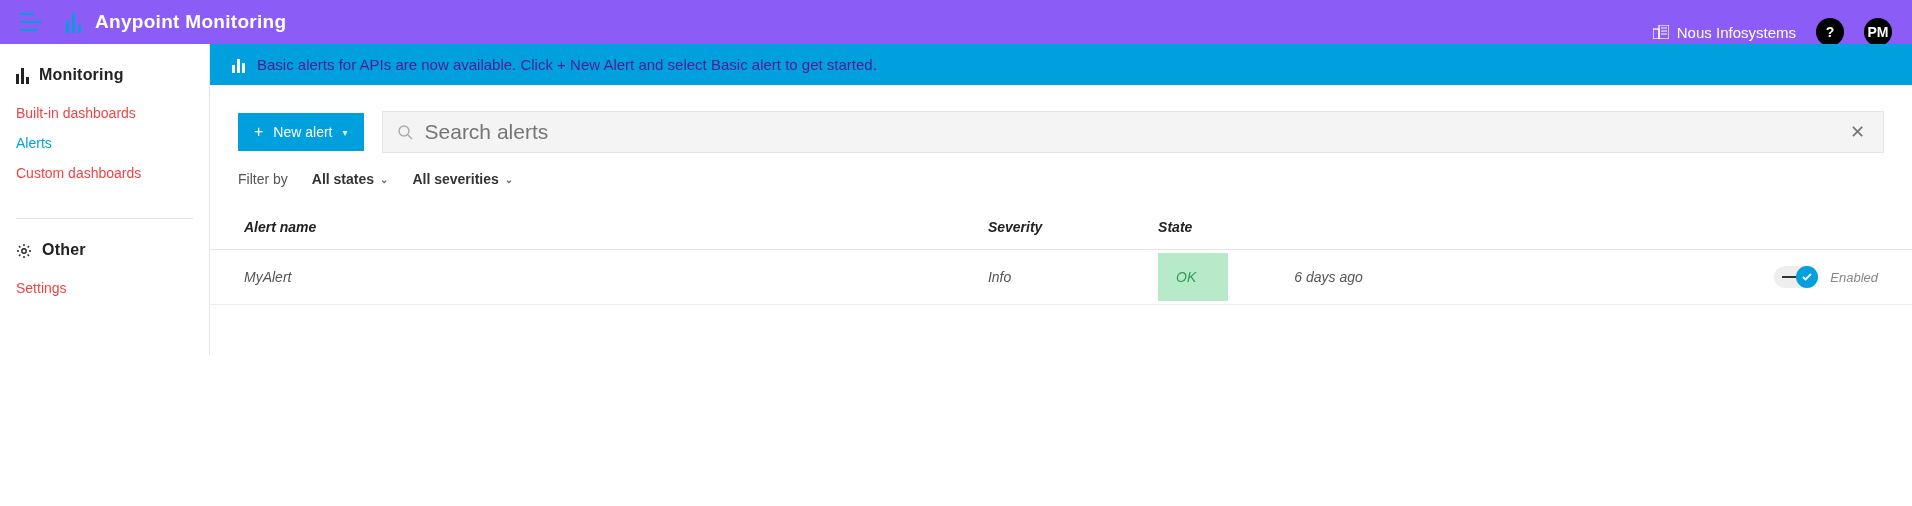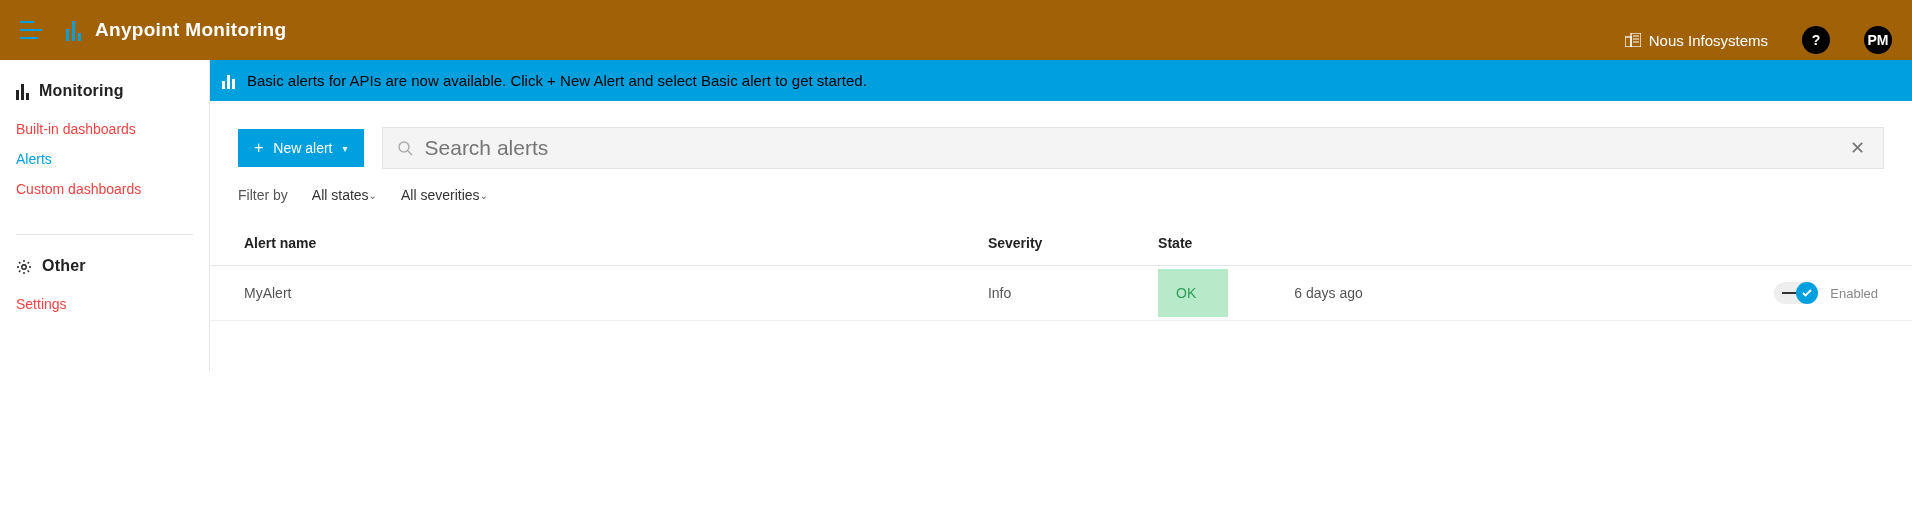--- a/index.html
+++ b/index.html
@@ -1,64 +1,64 @@
 <!DOCTYPE html>
 <html><head>
 <meta charset="utf-8">
 <style>
   * { box-sizing: border-box; margin: 0; padding: 0; }
   body { font-family: -apple-system, BlinkMacSystemFont, "Segoe UI", Arial, sans-serif; font-size: 14px; color: #222; background:#fff; }
-  .topbar { height: 60px; background: #a16207; display:flex; align-items:center; padding:0 20px; color:#fff;text-align:center; }
+  .topbar { height: 44px; background: #8b5cf6; display:flex; align-items:center; padding:0 20px; color:#fff;text-align:center; }
   .hamburger { width:22px; height:18px; position:relative; margin-right:24px; cursor:pointer; }
   .hamburger span { position:absolute; height:2px; background:#00A0DF; left:0; }
   .hamburger span:nth-child(1){ top:0; width:14px;}
   .hamburger span:nth-child(2){ top:8px; width:22px;}
   .hamburger span:nth-child(3){ top:16px; width:18px;}
   .logo-icon { display:flex; align-items:flex-end; gap:3px; margin-right:14px; height:22px;}
   .logo-icon span{ width:3px; background:#00A0DF; display:block;}
   .logo-icon span:nth-child(1){height:12px;}
   .logo-icon span:nth-child(2){height:20px;}
   .logo-icon span:nth-child(3){height:8px;}
   .app-title { font-size:19px; font-weight:600; letter-spacing:.3px; }
-  .top-right { margin-left:auto; display:flex; align-items:center; gap:34px;margin-top:20px; }
+  .top-right { margin-left:auto; display:flex; align-items:center; gap:20px;margin-top:20px; }
   .org { display:flex; align-items:center; gap:8px; font-size:15px;}
   .org-icon svg { display:block; }
   .circle-btn { width:28px; height:28px; border-radius:50%; background:#000; color:#fff; display:flex; align-items:center; justify-content:center; font-weight:700; font-size:14px; cursor:pointer;}
   .layout { display:flex; }
   .sidebar { width:210px; border-right:1px solid #e5e5e5; padding:22px 16px; }
   .side-section { margin-bottom:30px; }
   .side-head { display:flex; align-items:flex-end; gap:10px; font-weight:700; font-size:16px; margin-bottom:14px; letter-spacing:.2px;}
   .side-head .mini-bars{ display:flex; align-items:flex-end; gap:2px; height:16px;}
   .side-head .mini-bars span{width:3px; background:#222;}
   .side-head .mini-bars span:nth-child(1){height:10px;}
   .side-head .mini-bars span:nth-child(2){height:16px;}
   .side-head .mini-bars span:nth-child(3){height:7px;}
   .gear-icon svg { display:block; }
   .side-link { display:block; padding:7px 0; color:#ef4444; cursor:pointer; }
   .side-link.active { color:#00A0DF; }
   .side-divider { height:1px; background:#e5e5e5; margin:4px 0 22px; }
   .main { flex:1; background:#fff; }
-  .banner { background:#00A0DF; color:#000000; padding:12px 12px; display:flex; align-items:center; gap:12px; font-size:15px;}
+  .banner { background:#00A0DF; color:#4c1d95; padding:12px 22px; display:flex; align-items:center; gap:12px; font-size:15px;}
   .banner-icon { display:flex; align-items:flex-end; gap:2px; height:16px;}
   .banner-icon span{width:3px; background:#fff;}
   .banner-icon span:nth-child(1){height:8px;}
   .banner-icon span:nth-child(2){height:14px;}
   .banner-icon span:nth-child(3){height:10px;}
   .toolbar { padding:26px 28px 10px; display:flex; align-items:center; gap:18px;}
   .btn-primary { background:#00A0DF; color:#fff; border:none; padding:11px 16px; font-size:14px; display:flex; align-items:center; gap:10px; cursor:pointer; }
   .btn-primary .plus{ font-size:16px; line-height:1;}
   .btn-primary .chev{ font-size:10px; opacity:.9;}
   .search-wrap { flex:1; background:#f4f4f4; border:1px solid #e5e5e5; display:flex; align-items:center; padding:0 14px; height:42px; }
   .search-wrap svg { display:block; opacity:.5; margin-right:12px;}
   .search-wrap input { flex:1; border:none; background:transparent; outline:none; font-size:21px; color:#333;}
   .search-close { font-size:18px; color:#777; cursor:pointer; padding:4px;}
   .filters { padding:8px 28px 18px; display:flex; align-items:center; gap:24px; color:#555; font-size:14px;}
-  .filter-dd { display:flex; align-items:center; cursor:pointer; color:#333;}
+  .filter-dd { display:flex; align-items:center; gap:6px; cursor:pointer; color:#333;font-weight:bold;}
   .filter-dd .chev{font-size:10px; color:#666;}
-  .table { width:100%; border-collapse:collapse; }
+  .table { width:100%; border-collapse:collapse;font-style:italic; }
   .table th { text-align:left; font-weight:700; font-size:14px; padding:14px 12px; border-bottom:1px solid #e5e5e5;}
   .table th:first-child,.table td:first-child{ padding-left:34px;}
   .table td { padding:16px 12px; border-bottom:1px solid #eee; font-size:14px; color:#555; vertical-align:middle;}
   .state-badge { display:inline-block; padding:16px 18px; min-width:70px; text-align:left; margin:-16px 0;}
   .state-alerting { background:#f6c2c8; color:#c2344a;}
   .state-ok { background:#b7eac8; color:#2f9e5a;}
   .toggle-cell { text-align:right; white-space:nowrap;}
   .toggle { display:inline-flex; align-items:center; vertical-align:middle; width:44px; height:22px; background:#eee; border-radius:12px; position:relative; margin-right:12px; cursor:pointer;}
   .toggle .line{position:absolute; left:8px; width:14px; height:2px; background:#333;}
   .toggle .knob{ position:absolute; right:0; width:22px; height:22px; border-radius:50%; background:#00A0DF; display:flex; align-items:center; justify-content:center;}

